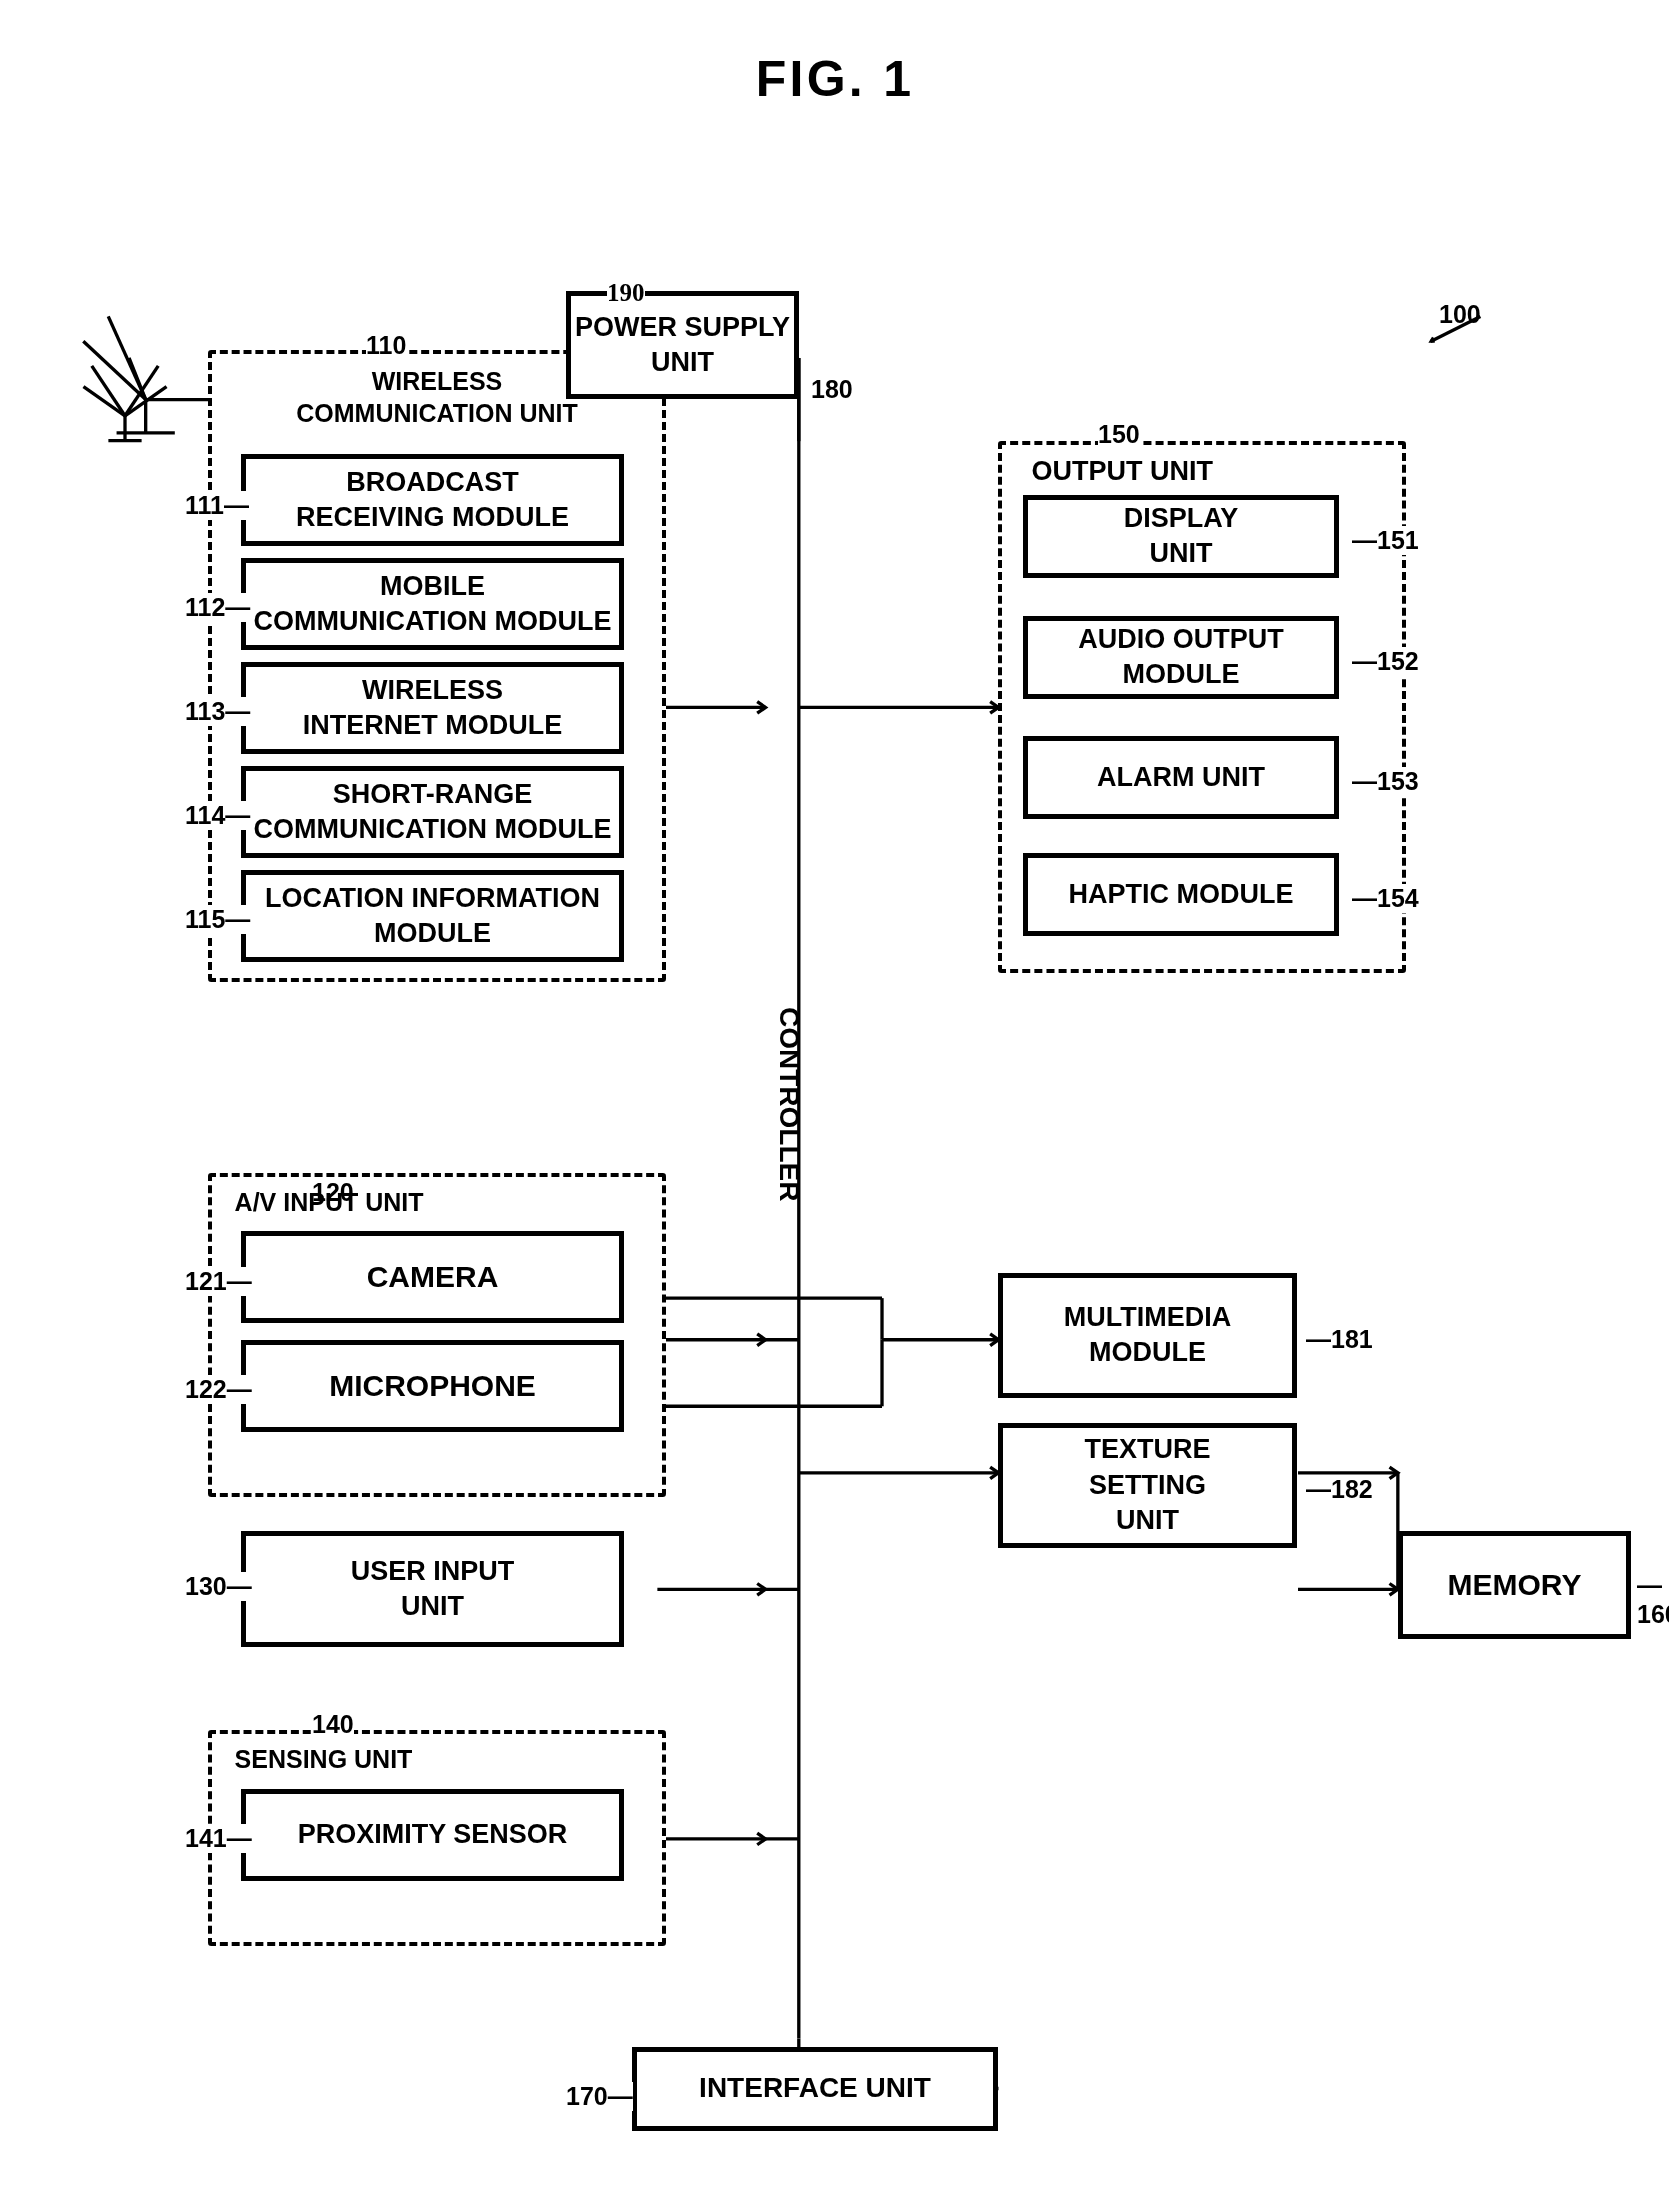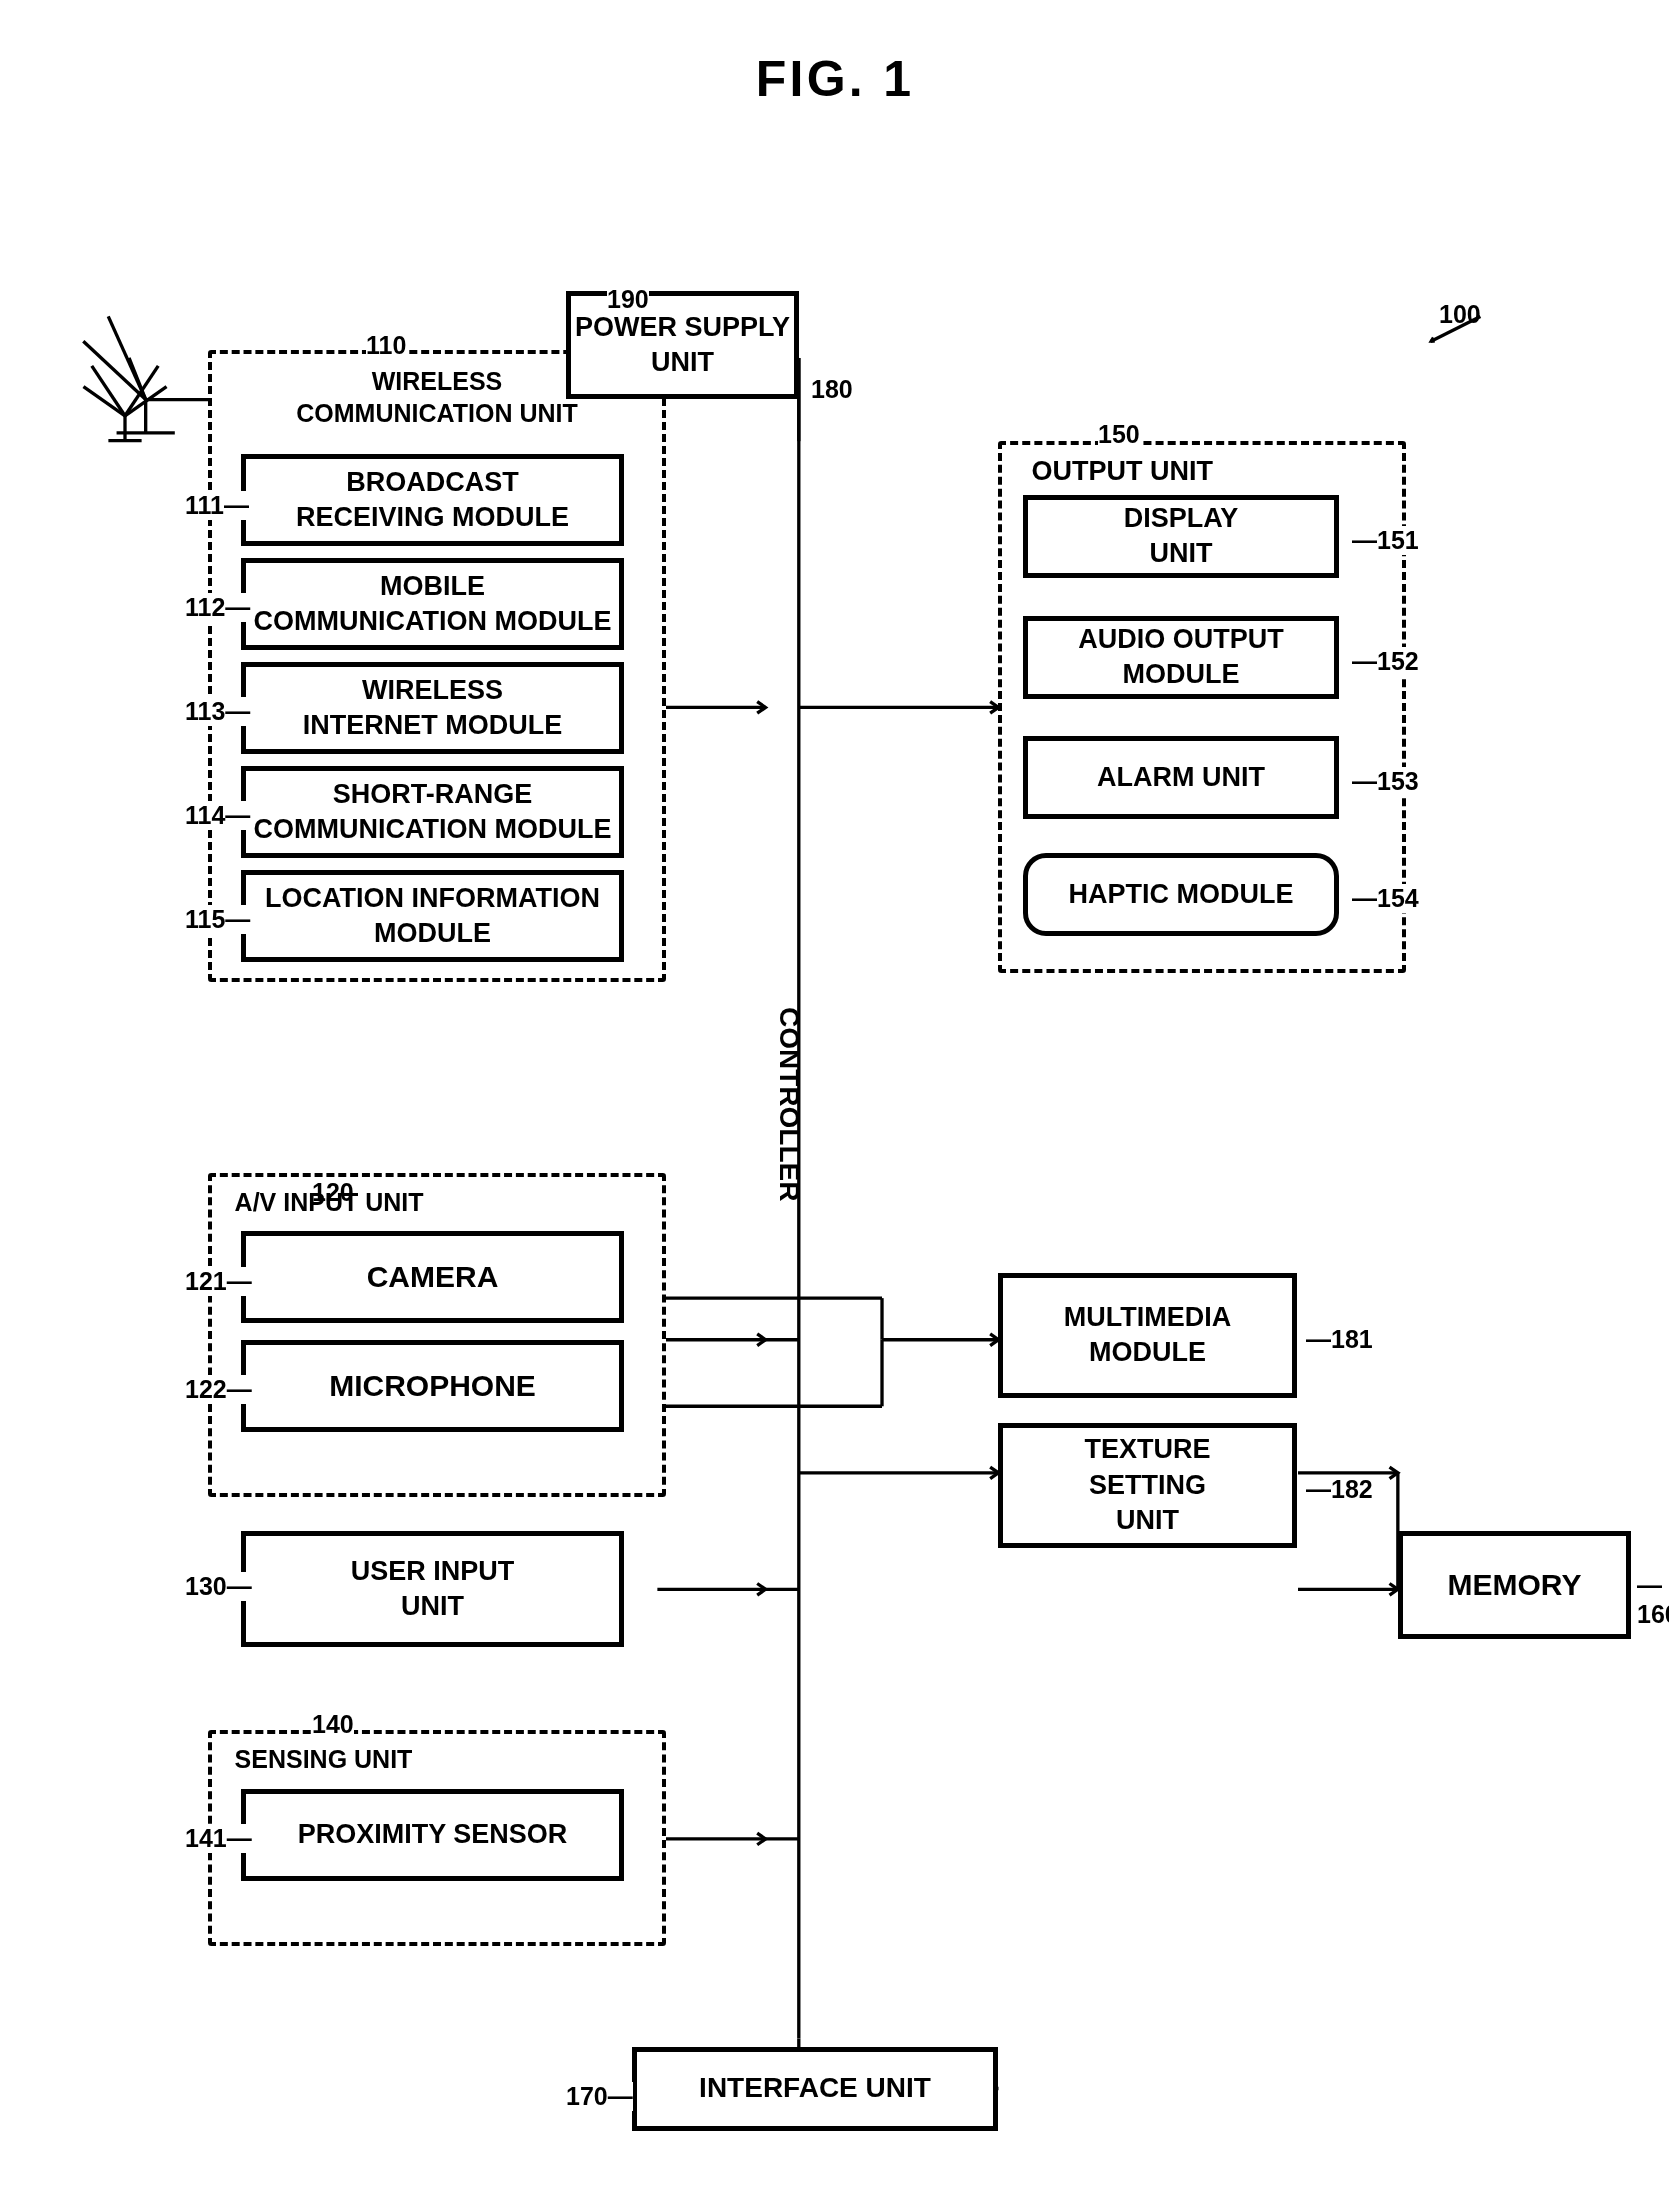--- a/index.html
+++ b/index.html
@@ -190,21 +190,21 @@
   <div class="label" style="left:185px; top:676px;">114—</div>
 
   <div class="box" style="left:241px; top:745px; width:383px; height:92px;">
     LOCATION INFORMATION<br>MODULE
   </div>
   <div class="label" style="left:185px; top:780px;">115—</div>
 
   <div class="box" style="left:566px; top:166px; width:233px; height:108px;">
     POWER SUPPLY<br>UNIT
   </div>
-  <div class="label" style="left:607px; top:160px;">190</div>
+  <div class="label" style="left:607px; top:154px;font-family:Liberation Serif, serif;">190</div>
 
   <div class="label" style="left:811px; top:250px;">180</div>
 
   <div class="dashed-box" style="position:absolute; left:998px; top:316px; width:408px; height:532px; border-radius:3.3px;">
   </div>
   <div class="label" style="left:1098px; top:295px;">150</div>
   <div style="position:absolute; left:1015px; top:331px; font-size:27px; font-weight:bold; text-align:left; padding-left:16.6px;">
     OUTPUT UNIT
   </div>
 
@@ -216,21 +216,21 @@
   <div class="box" style="left:1023px; top:491px; width:316px; height:83px;">
     AUDIO OUTPUT<br>MODULE
   </div>
   <div class="label" style="left:1352px; top:522px;">—152</div>
 
   <div class="box" style="left:1023px; top:611px; width:316px; height:83px;text-align:center;">
     ALARM UNIT
   </div>
   <div class="label" style="left:1352px; top:642px;">—153</div>
 
-  <div class="box" style="left:1023px; top:728px; width:316px; height:83px;border-radius:23px;">
+  <div class="box" style="left:1023px; top:728px; width:316px; height:83px;">
     HAPTIC MODULE
   </div>
   <div class="label" style="left:1352px; top:759px;">—154</div>
 
   <div class="connector-label" style="left:805px; top:882px; font-size:28px; font-weight:bold; transform: rotate(90deg); transform-origin: left top; white-space:nowrap;">
     CONTROLLER
   </div>
 
   <div class="dashed-box" style="position:absolute; left:208px; top:1048px; width:458px; height:324px; border-radius:3.3px;">
   </div>

